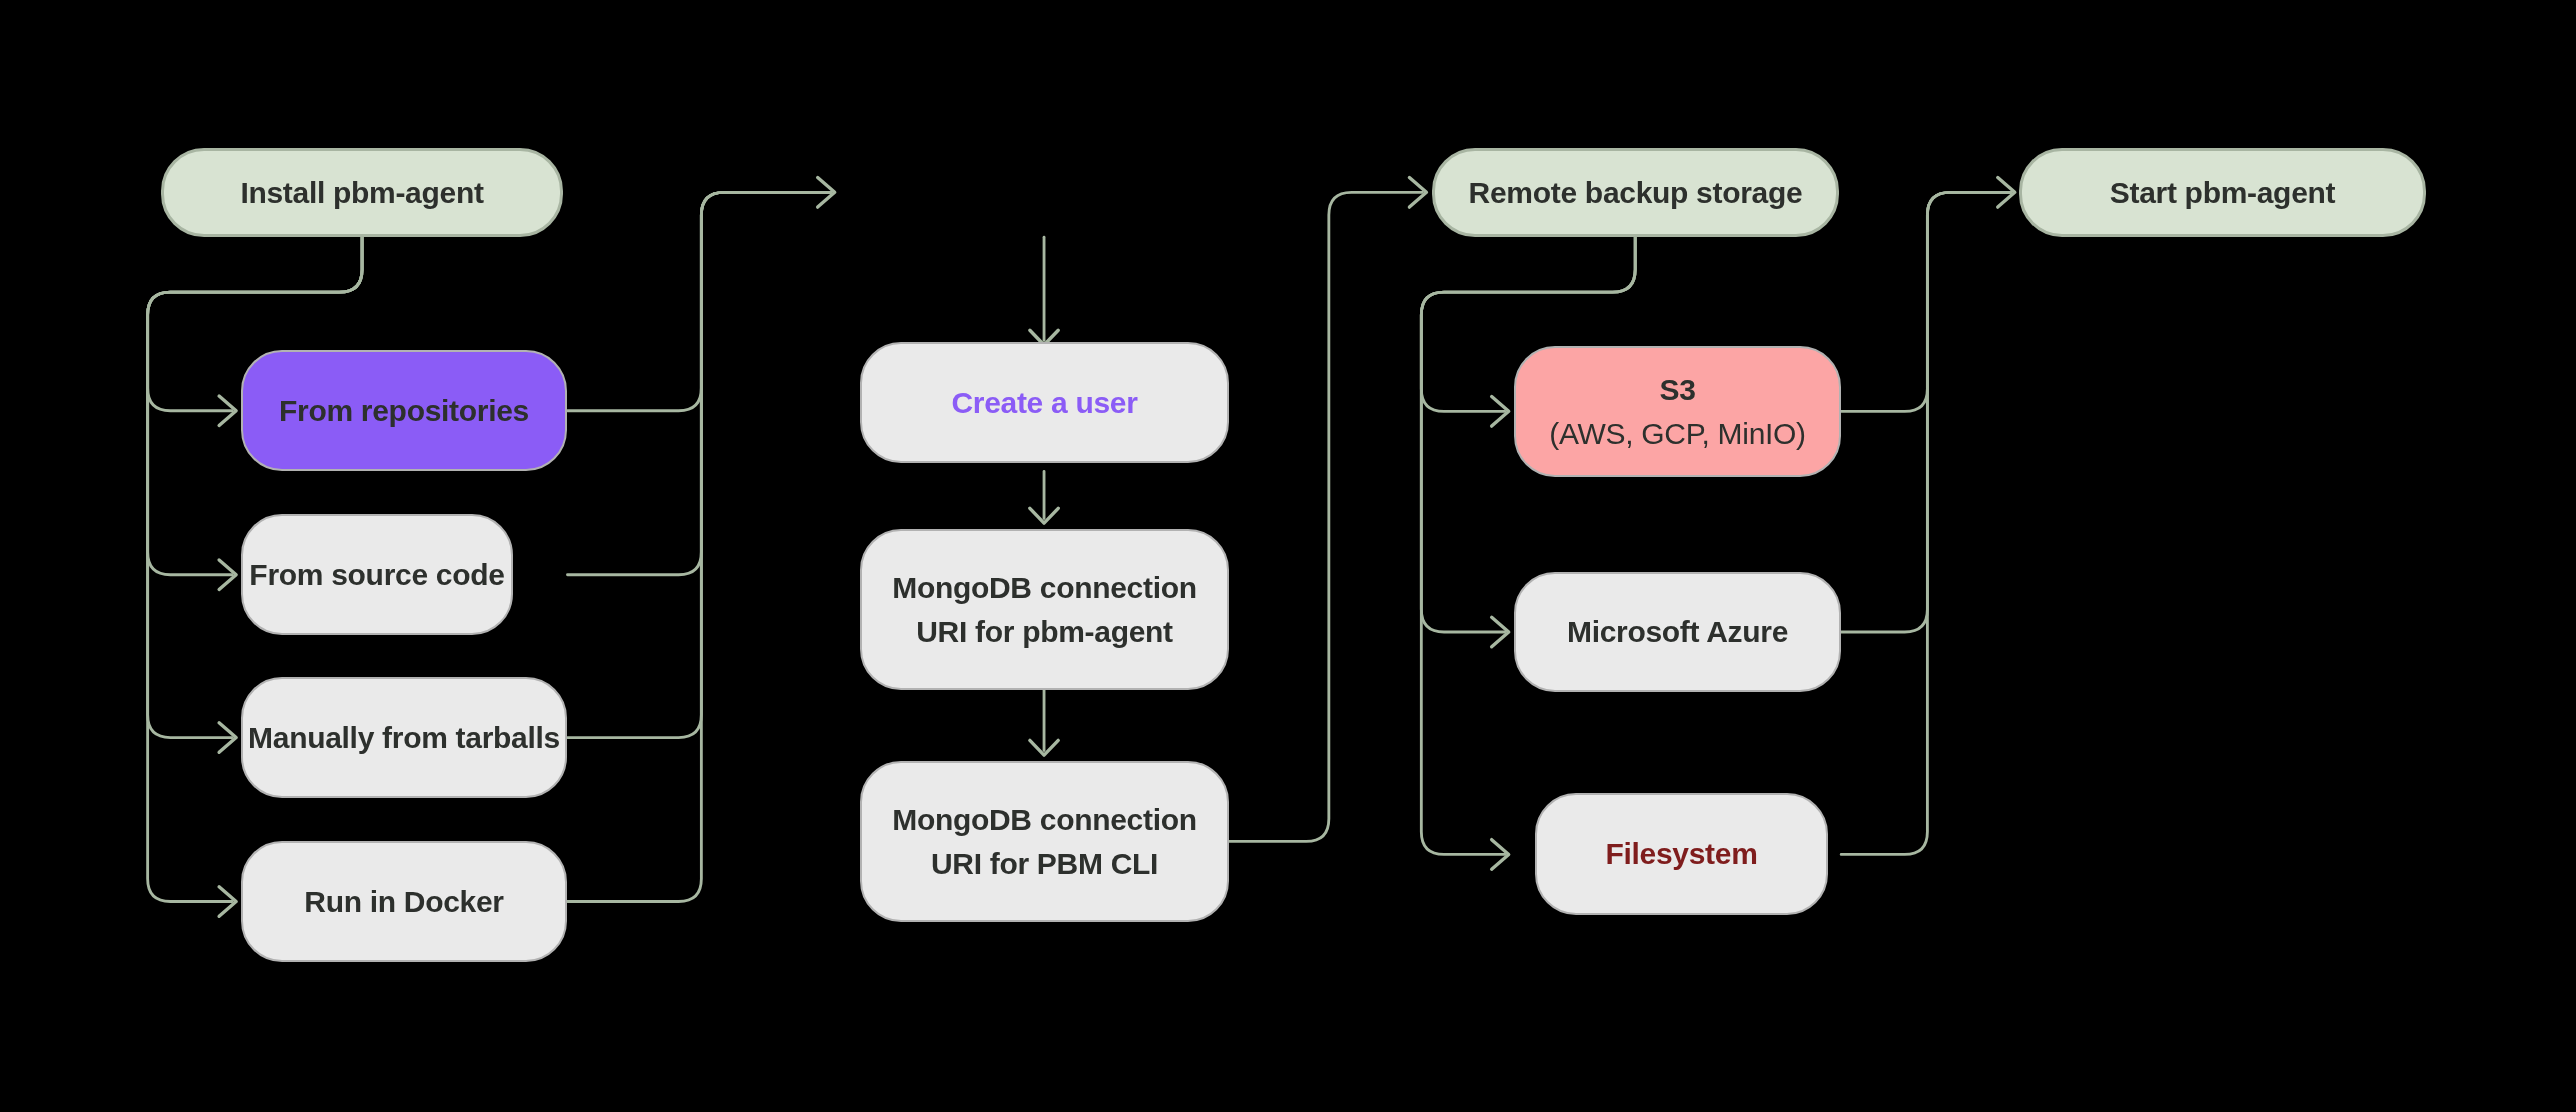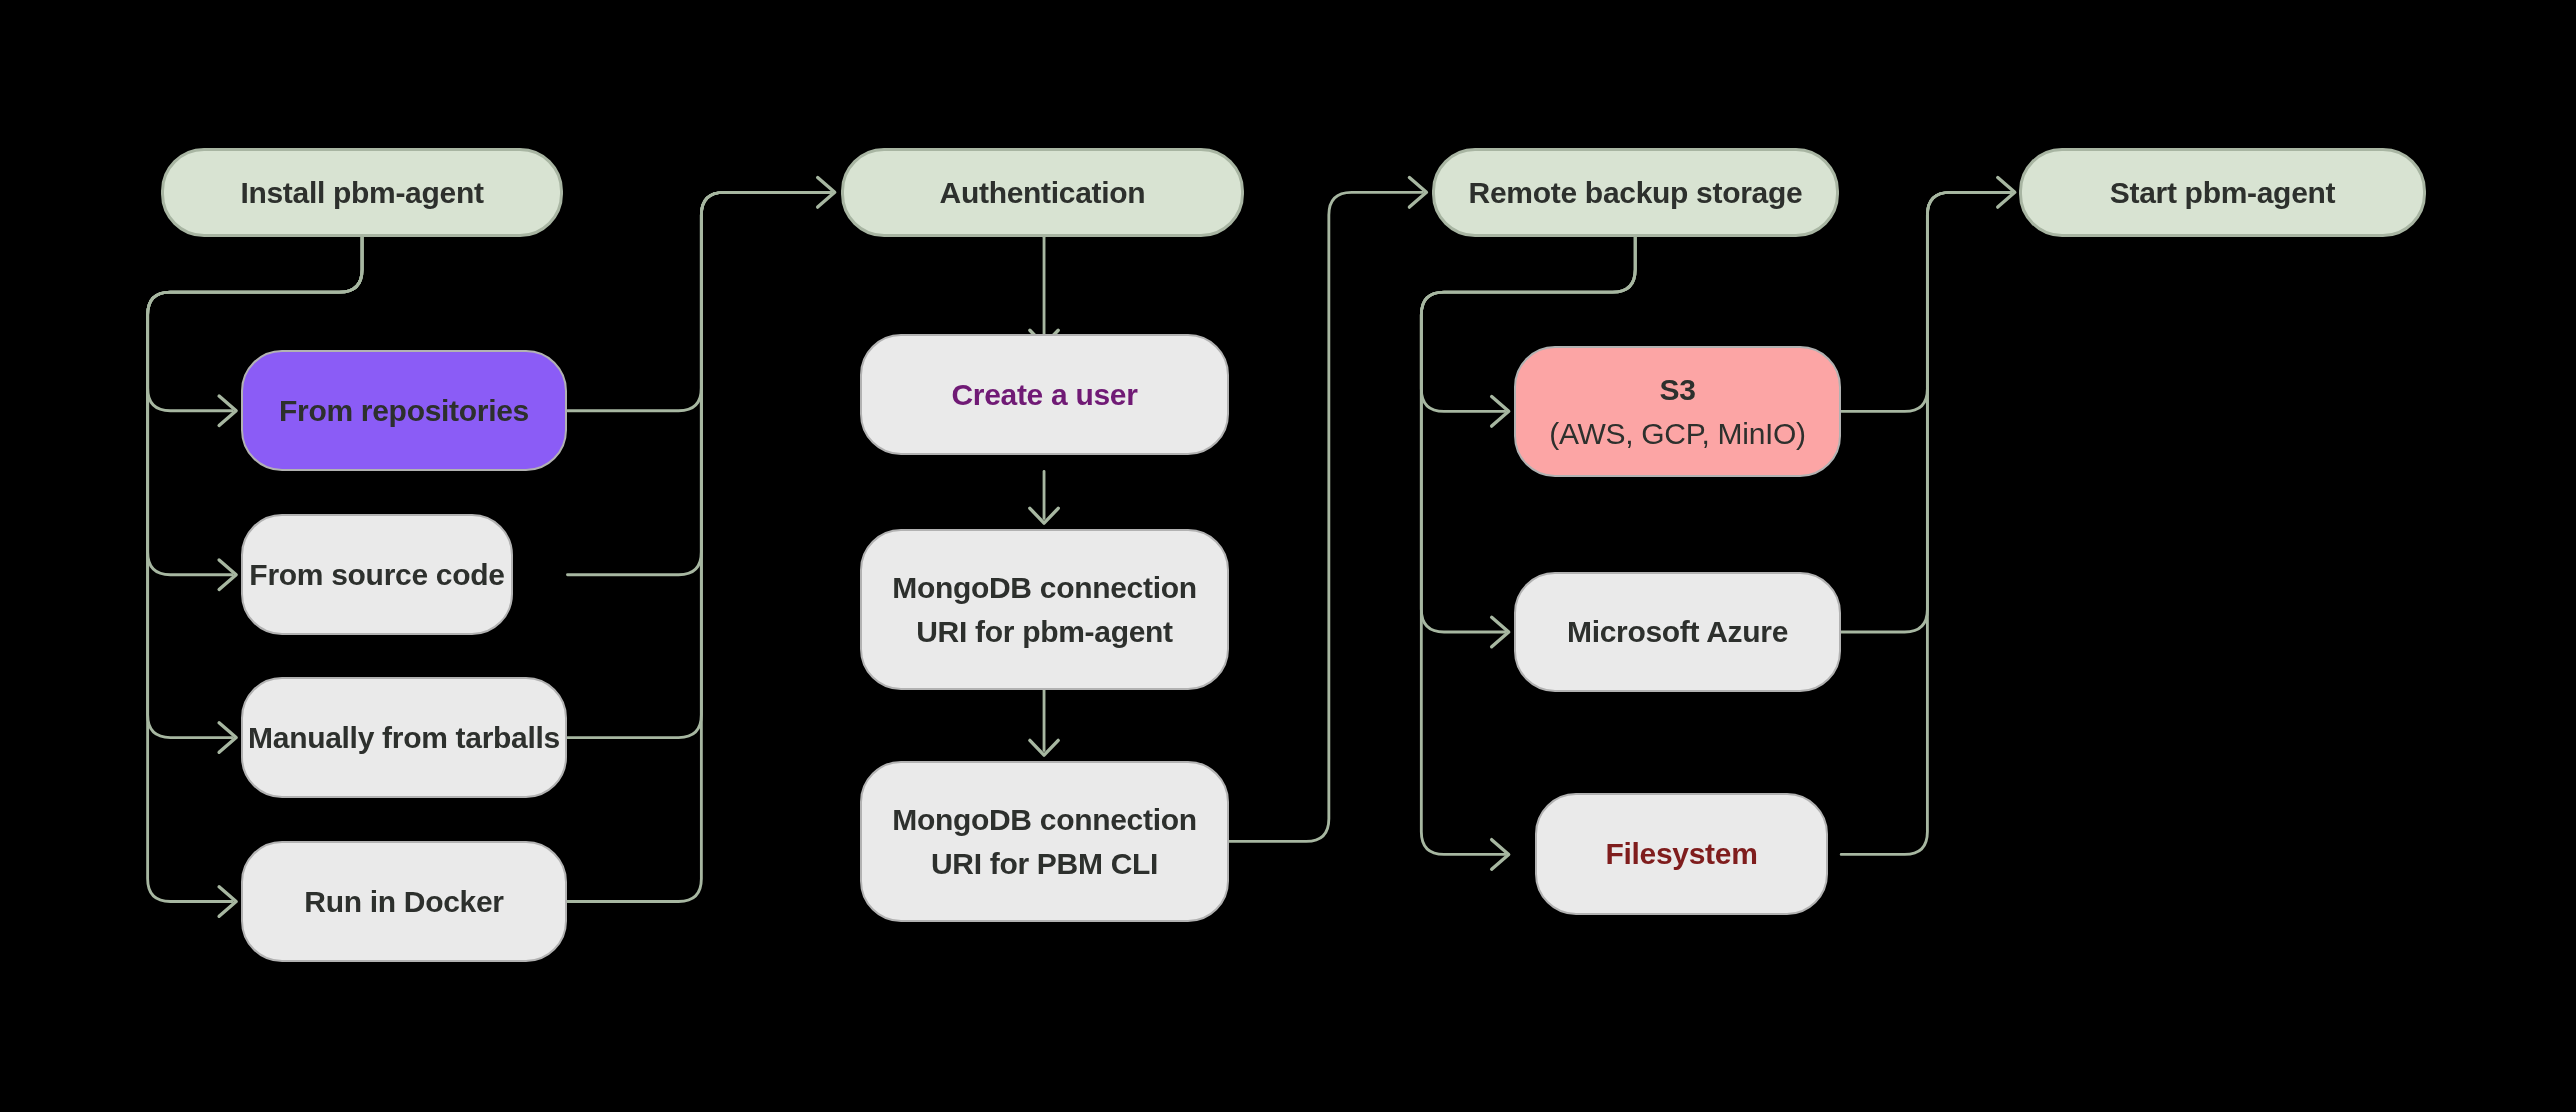--- a/index.html
+++ b/index.html
@@ -120,24 +120,21 @@
     </div>
     <div class="node option" style="left: 241px; top: 514px; width: 272px; height: 121px; background: rgb(234, 234, 234); border-color: rgb(178, 178, 178); color: rgb(45, 48, 45);">
       <div class="line-bold">From source code</div>
     </div>
     <div class="node option" style="left: 241px; top: 677px; width: 326px; height: 121px; background: rgb(234, 234, 234); border-color: rgb(178, 178, 178); color: rgb(45, 48, 45);">
       <div class="line-bold">Manually from tarballs</div>
     </div>
     <div class="node option" style="left: 241px; top: 841px; width: 326px; height: 121px; background: rgb(234, 234, 234); border-color: rgb(178, 178, 178); color: rgb(45, 48, 45);">
       <div class="line-bold">Run in Docker</div>
     </div>
-    <div class="node stage" style="left: 841px; top: 148px; width: 403px; height: 89px; background: rgb(216, 227, 210); border-color: rgb(168, 181, 162); color: rgb(45, 48, 45);">
-      <div class="line-bold">Authentication</div>
-    </div>
-    <div class="node option" style="left: 860px; top: 334px; width: 369px; height: 121px; background: rgb(234, 234, 234); border-color: rgb(178, 178, 178); color: #701a75;">
+    <div class="node option" style="left: 860px; top: 342px; width: 369px; height: 121px; background: rgb(234, 234, 234); border-color: rgb(178, 178, 178); color: #8b5cf6;">
       <div class="line-bold">Create a user</div>
     </div>
     <div class="node option" style="left: 860px; top: 529px; width: 369px; height: 161px; background: rgb(234, 234, 234); border-color: rgb(178, 178, 178); color: rgb(45, 48, 45);">
       <div class="line-bold">MongoDB connection</div>
       <div class="line-bold">URI for pbm-agent</div>
     </div>
     <div class="node option" style="left: 860px; top: 761px; width: 369px; height: 161px; background: rgb(234, 234, 234); border-color: rgb(178, 178, 178); color: rgb(45, 48, 45);">
       <div class="line-bold">MongoDB connection</div>
       <div class="line-bold">URI for PBM CLI</div>
     </div>

